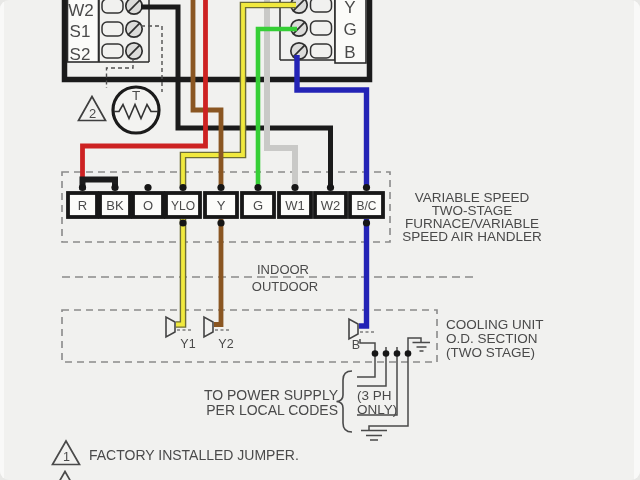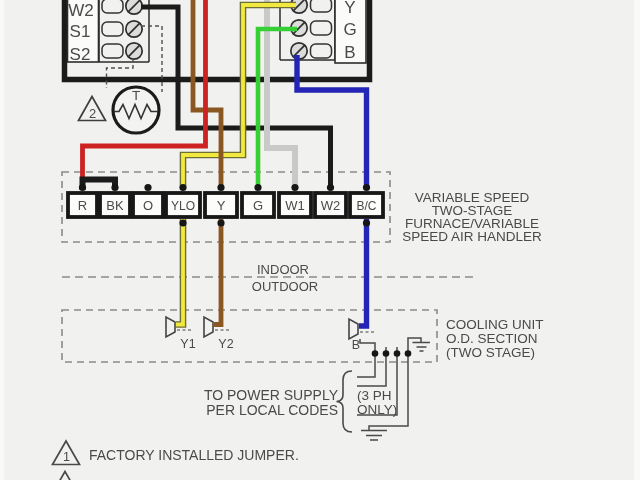--- a/index.html
+++ b/index.html
@@ -4,21 +4,21 @@
 <style>
   html,body{margin:0;padding:0;background:#e8e8e6;}
   .screen{position:relative;width:640px;height:480px;background:#f1f1ef;overflow:hidden;
           font-family:"Liberation Sans", sans-serif;}
   svg text{font-family:"Liberation Sans", sans-serif;fill:var(--c-text);}
   .edge-strip{position:absolute;top:0;height:100%;background:#f9f9f8;}
 </style>
 </head>
 <body>
 
-<div class="screen" style="background: rgb(241, 241, 239);">
+<div class="screen" style="background: rgb(241, 241, 239); border-radius: 9px;">
 <svg width="640" height="480" viewBox="0 0 640 480">
 
   <g>
     <path d="M64.5 0 L64.5 79.5 L369.5 79.5 L369.5 0" fill="none" style="stroke:var(--c-black)" stroke-width="5.5"></path>
   </g>
 
   <g>
     <rect x="67.5" y="-8" width="31" height="70" fill="#fbfbf9" stroke="#2c2c2c" stroke-width="1.6"></rect>
     <path d="M99 0 V62 M149 0 V62 M99 62 H149" fill="none" stroke="#2c2c2c" stroke-width="1.5"></path>
     <rect x="102" y="-1" width="21" height="14" rx="5" fill="#f1f1ef" stroke="#333" stroke-width="1.5"></rect>

